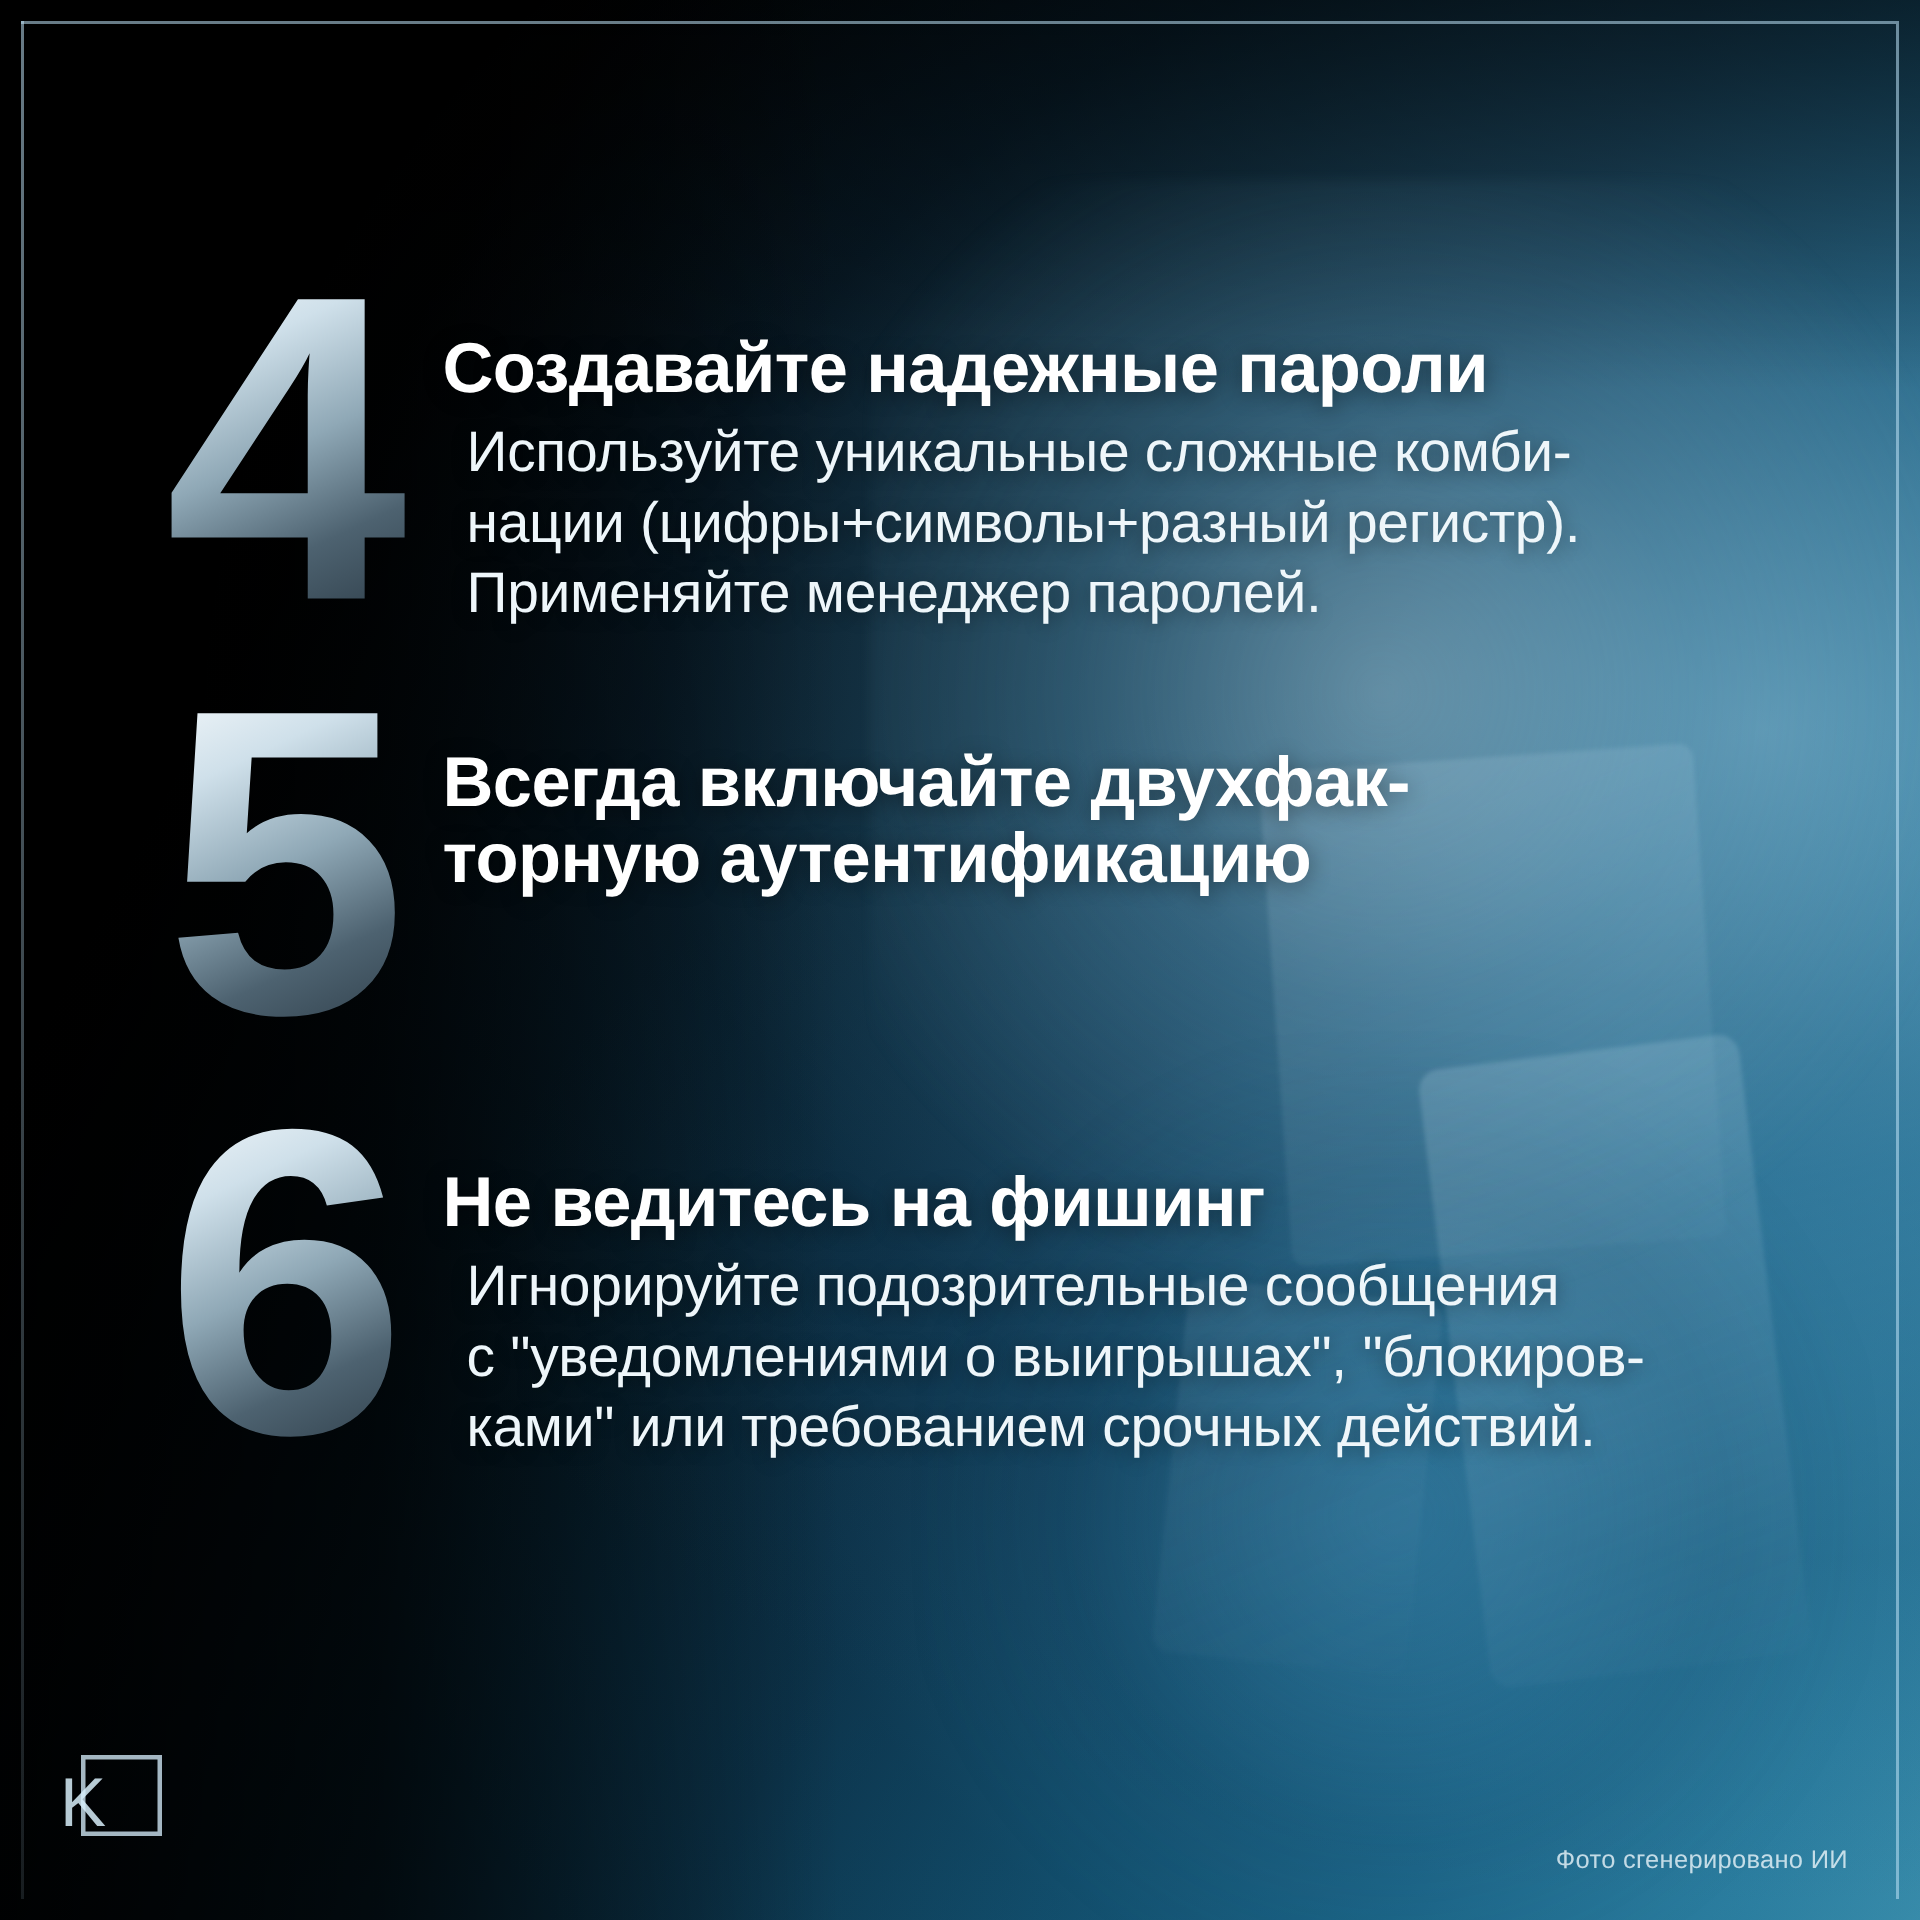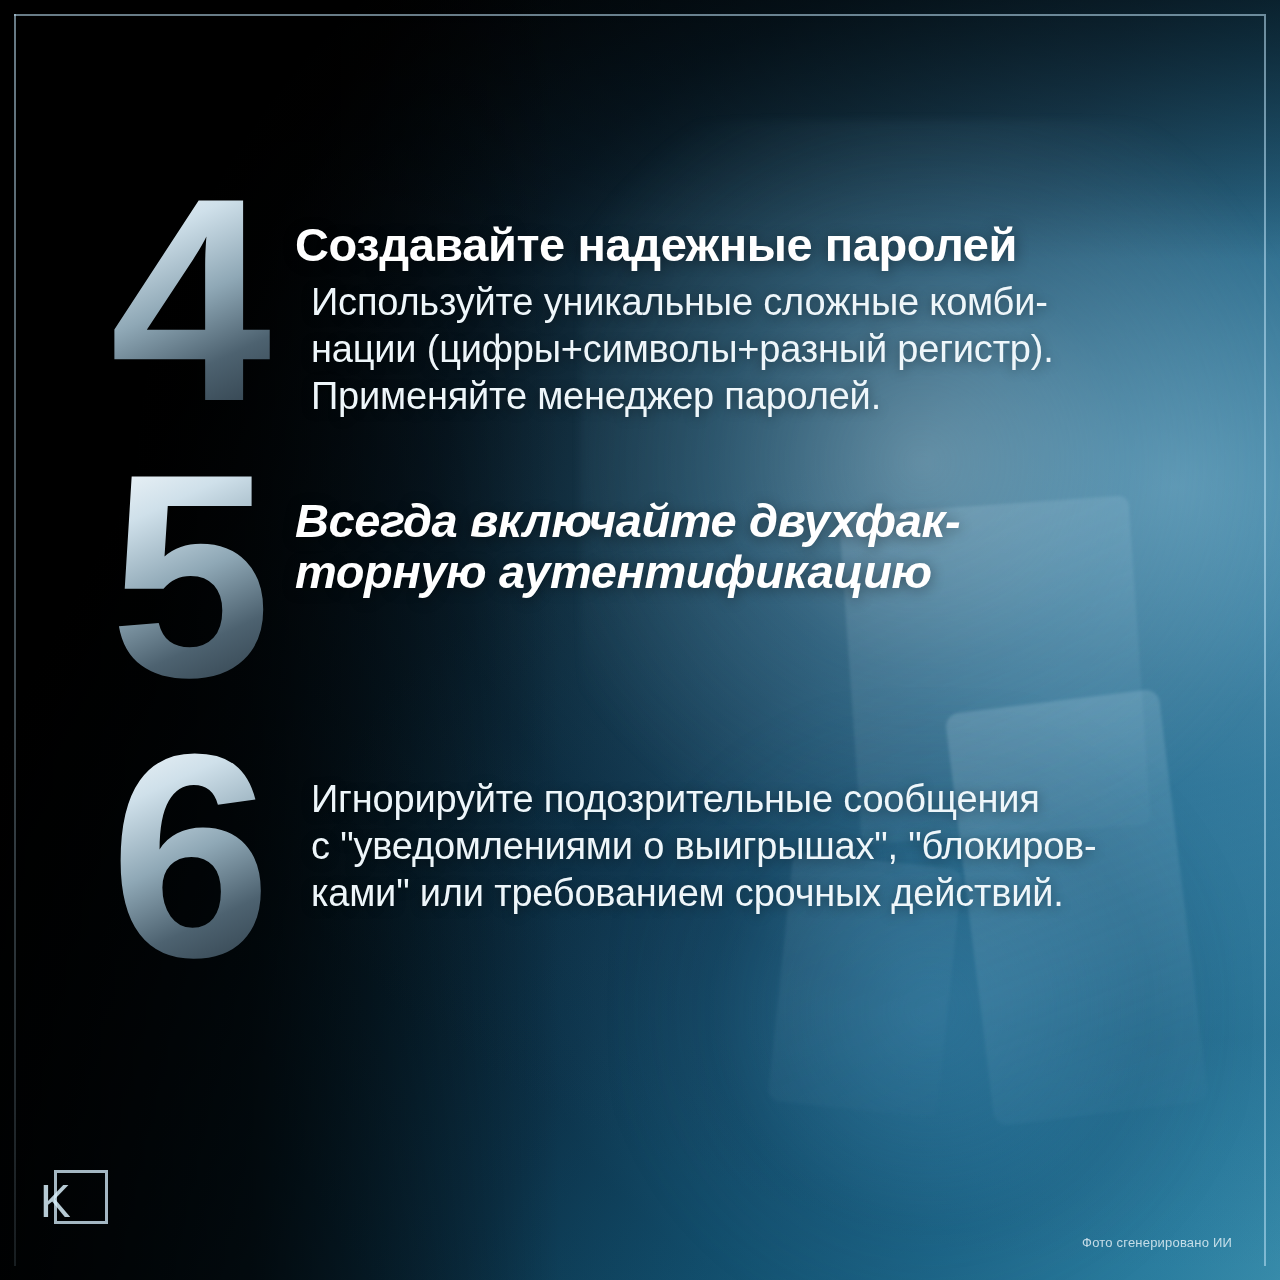--- a/index.html
+++ b/index.html
@@ -162,21 +162,21 @@
     font-size: 46px;
     line-height: 1;
     font-weight: 400;
     color: rgba(215,238,250,0.85);
   }
 
   .credit {
     position: absolute;
     right: 48px;
     bottom: 30px;
-    font-size: 13px;
+    font-size: 17px;
     color: rgba(235,245,250,0.80);
     letter-spacing: 0.2px;
     z-index: 6;
   }
 </style>
 </head>
 <body>
 
 <div class="poster">
 
@@ -189,38 +189,39 @@
   <div class="dark-left"></div>
 
   <div class="frame"></div>
   <div class="frame-left"></div>
 
   <div class="content">
 
     <div class="tip tip-1">
       <div class="tip-number">4</div>
       <div class="tip-body">
-        <div class="tip-title">Создавайте надежные паролей</div>
+        <div class="tip-title">Создавайте надежные пароли</div>
         <div class="tip-text">Используйте уникальные сложные комби-
 нации (цифры+символы+разный регистр).
 Применяйте менеджер паролей.</div>
       </div>
     </div>
 
     <div class="tip tip-2">
       <div class="tip-number">5</div>
       <div class="tip-body">
-        <div class="tip-title" style="white-space: pre-line; font-style: italic;">Всегда включайте двухфак-
+        <div class="tip-title" style="white-space: pre-line;">Всегда включайте двухфак-
 торную аутентификацию</div>
       </div>
     </div>
 
     <div class="tip tip-3">
       <div class="tip-number">6</div>
       <div class="tip-body">
+        <div class="tip-title">Не ведитесь на фишинг</div>
         <div class="tip-text">Игнорируйте подозрительные сообщения
 с "уведомлениями о выигрышах", "блокиров-
 ками" или требованием срочных действий.</div>
       </div>
     </div>
 
   </div>
 
   <div class="logo">
     <div class="box"></div>

